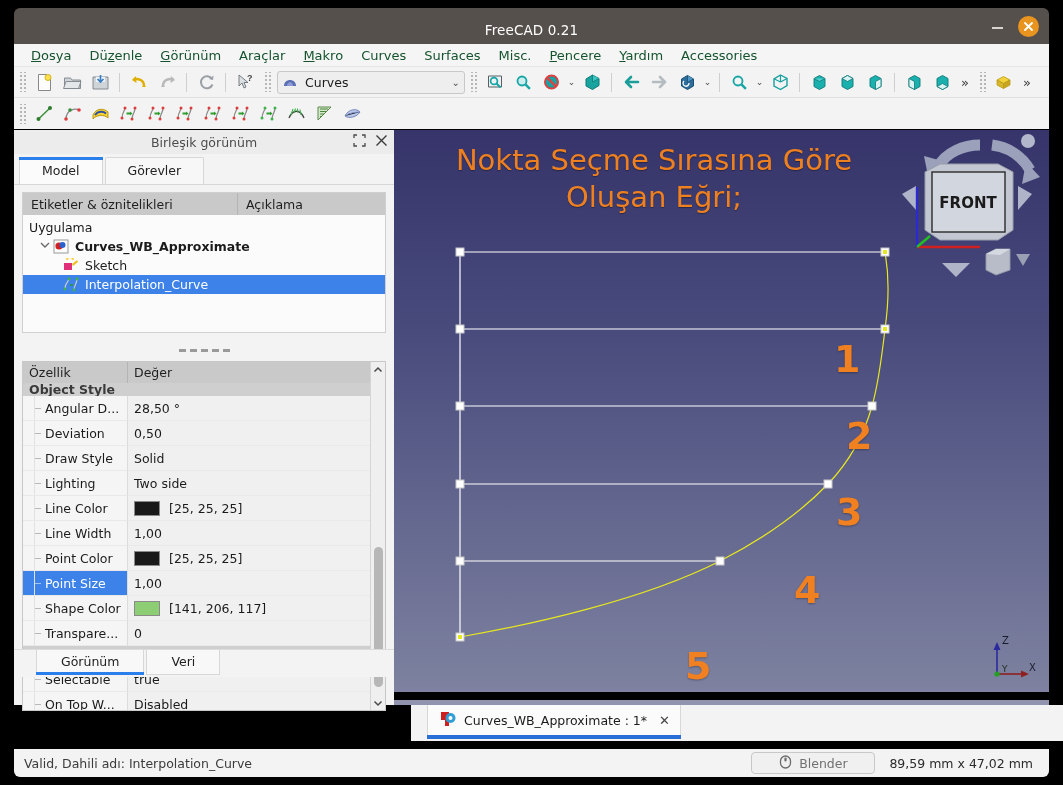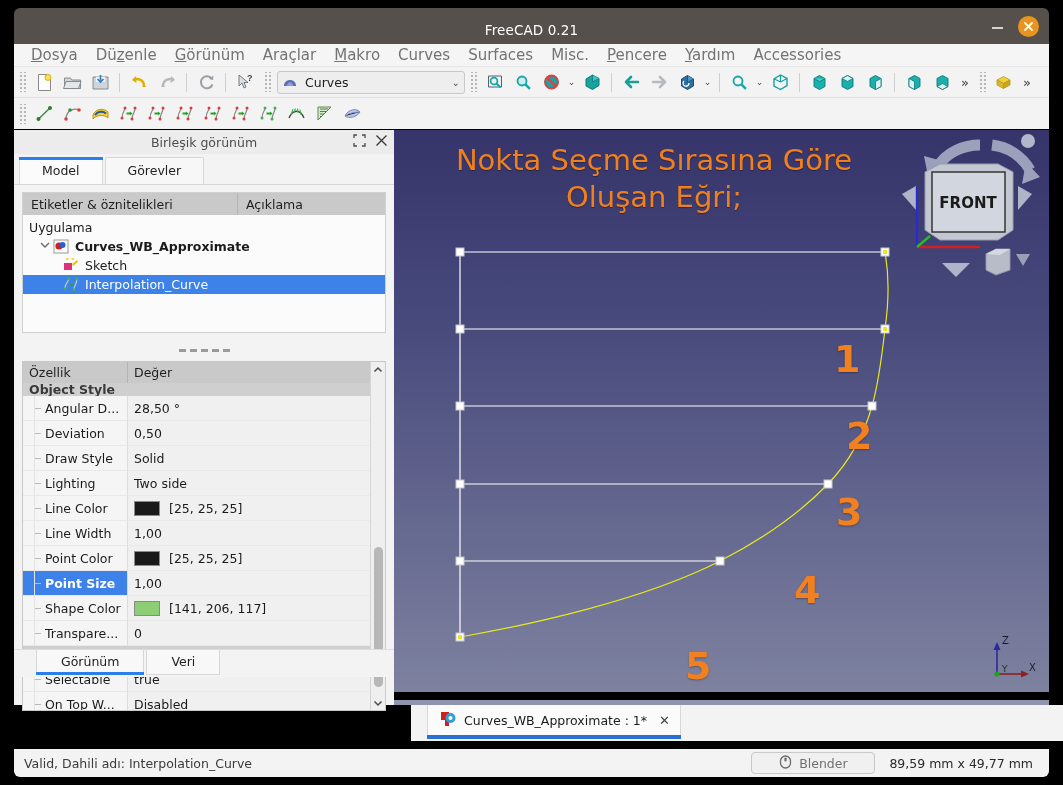--- a/index.html
+++ b/index.html
@@ -49,21 +49,21 @@
   
   .menubar {
     position: absolute; left: 14px; top: 44px;
     width: 1035px; height: 23px;
     background: #f5f5f5;
     display: flex; align-items: center;
     padding-left: 8px;
     border-bottom: 1px solid #e6e6e6;
   }
   .menuitem {
-    font-size: 15px; color: #737373;
+    font-size: 13px; color: #14532d;
     padding: 2px 9px; cursor: default; white-space: nowrap;
   }
   .menuitem u { text-decoration: underline; }
 
   
   .toolbar-row {
     position: absolute; left: 14px;
     width: 1035px; height: 31px;
     background: #f3f3f3;
     display: flex; align-items: center;
@@ -193,21 +193,21 @@
     display: flex; align-items: center; gap: 9px; padding-left: 6px;
     border-bottom: 1px solid #e9e9e9; background: #f0f0f0;
   }
   .prow.group {
     height: 21px; background: #cfcfcf;
   }
   .prow.group .gname {
     flex: 1; font-size: 12.5px; font-weight: bold; color: #3a3a3a;
     display: flex; align-items: center; padding-left: 6px;
   }
-  .prow.selrow .pname { background: #3d82e8; color: #fff; font-weight: bold; }
+  .prow.selrow .pname { background: #3d82e8; color: #fff; }
   .prow.selrow .pname::before { background:#9ec3f5; }
   .swatch { width: 26px; height: 15px; border: 1px solid #8a8a8a; flex: 0 0 auto; }
   .scrollbar {
     width: 15px; background: #efefef; border-left: 1px solid #d5d5d5;
     display: flex; flex-direction: column; align-items: center;
   }
   .sb-arrow {
     width: 15px; height: 15px; display:flex; align-items:center; justify-content:center;
     font-size: 9px; color: #4a4a4a; cursor: pointer;
   }
@@ -900,16 +900,16 @@
     <div class="status-left">Valid, Dahili adı: Interpolation_Curve</div>
     <div class="blender-btn">
       <span>
         <svg width="13" height="14" viewBox="0 0 13 14">
             <rect x="1.5" y="1" width="10" height="12" rx="5" fill="none" stroke="#6b6b6b" stroke-width="1.3"></rect>
             <rect x="5.4" y="2.5" width="2.2" height="4" rx="1.1" fill="#6b6b6b"></rect>
           </svg>
       </span>
       <span>Blender</span>
     </div>
-    <div class="dims">89,59 mm x 49,77 mm</div>
+    <div class="dims">89,59 mm x 47,02 mm</div>
   </div>
 
 </div>
 
 </body></html>

